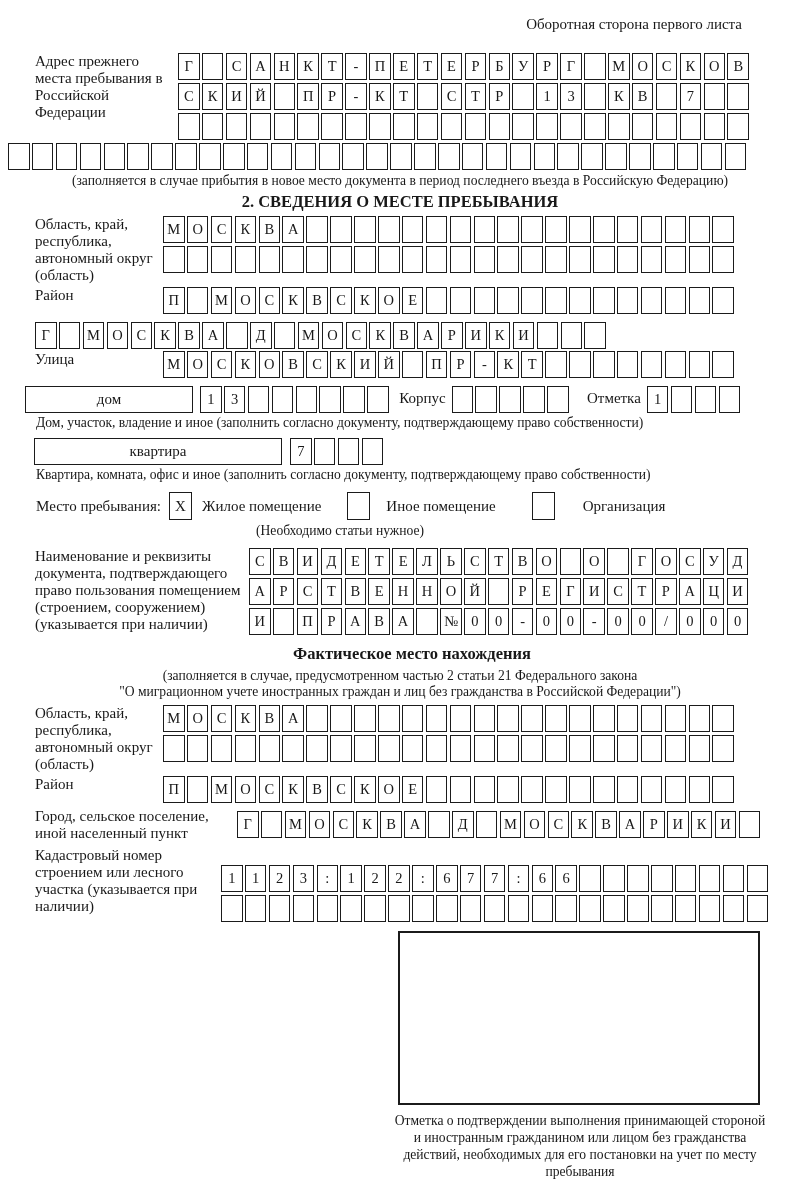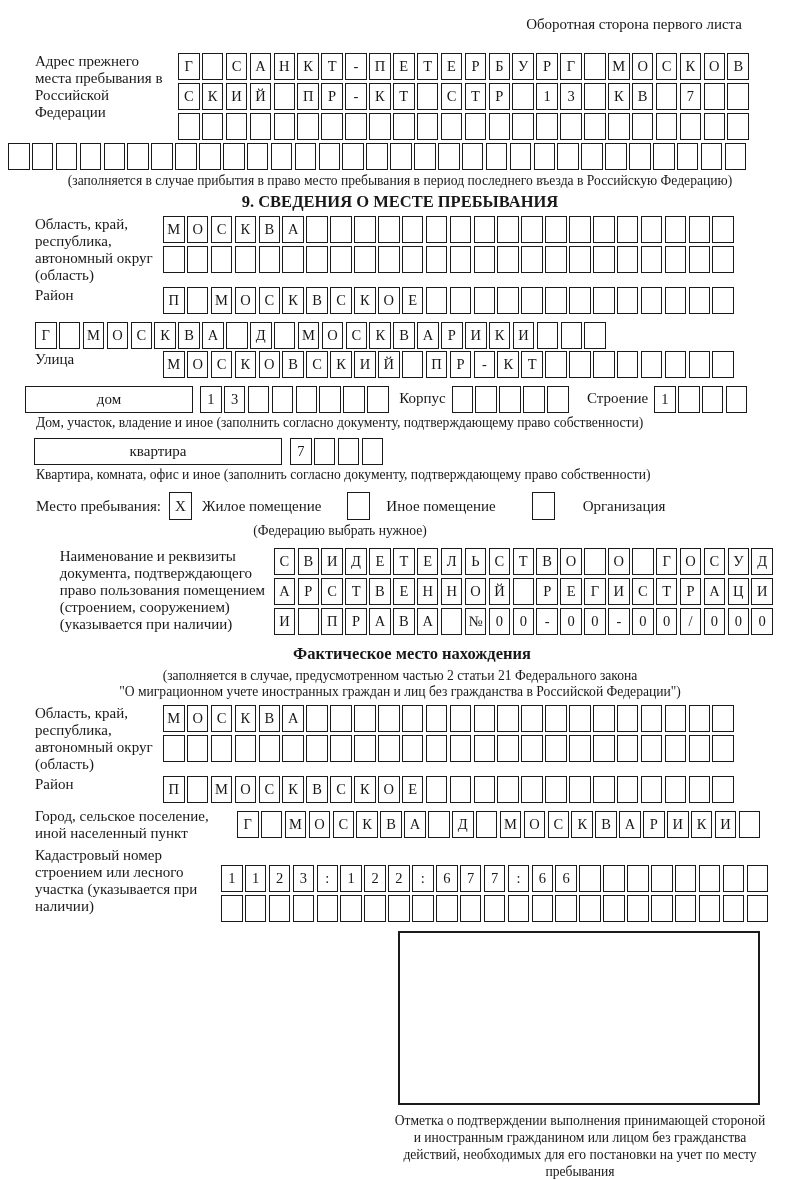--- a/index.html
+++ b/index.html
@@ -145,23 +145,23 @@
     <span class="cell"></span>
     <span class="cell"></span>
     <span class="cell"></span>
     <span class="cell"></span>
     <span class="cell"></span>
     <span class="cell"></span>
     <span class="cell"></span>
     <span class="cell"></span>
     <span class="cell"></span>
   </div>
-<div class="cap center">(заполняется в случае прибытия в право место пребывания в период последнего въезда в Российскую Федерацию)</div>
-
-<div class="hdr" style="margin-top:3px;">9. СВЕДЕНИЯ О МЕСТЕ ПРЕБЫВАНИЯ</div>
+<div class="cap center">(заполняется в случае прибытия в новое место документа в период последнего въезда в Российскую Федерацию)</div>
+
+<div class="hdr" style="margin-top:3px;">2. СВЕДЕНИЯ О МЕСТЕ ПРЕБЫВАНИЯ</div>
 
 <div class="block" style="margin:4px 0 0 35px;">
   <div class="lbl" style="width:128px;">Область, край, республика, автономный округ (область)</div>
   <div>
     <div class="cells row">
         <span class="cell">М</span>
         <span class="cell">О</span>
         <span class="cell">С</span>
         <span class="cell">К</span>
         <span class="cell">В</span>
@@ -316,21 +316,21 @@
       <span class="cell"></span>
     </div>
   <div class="lbl" style="margin:4px 6px 0 8px;">Корпус</div>
   <div class="cells">
       <span class="cell"></span>
       <span class="cell"></span>
       <span class="cell"></span>
       <span class="cell"></span>
       <span class="cell"></span>
     </div>
-  <div class="lbl" style="margin:4px 6px 0 16px;">Строение</div>
+  <div class="lbl" style="margin:4px 6px 0 16px;">Отметка</div>
   <div class="cells">
       <span class="cell">1</span>
       <span class="cell"></span>
       <span class="cell"></span>
       <span class="cell"></span>
     </div>
 </div>
 <div class="cap" style="margin:2px 0 0 36px;">Дом, участок, владение и иное (заполнить согласно документу, подтверждающему право собственности)</div>
 
 <div class="block" style="margin:7px 0 0 34px;">
@@ -346,23 +346,23 @@
 
 <div class="block" style="margin:9px 0 0 36px;align-items:center;">
   <div class="lbl">Место пребывания:</div>
   <span class="chk" style="margin-left:8px;">X</span>
   <div class="lbl" style="margin-left:10px;">Жилое помещение</div>
   <span class="chk" style="margin-left:26px;"></span>
   <div class="lbl" style="margin-left:16px;">Иное помещение</div>
   <span class="chk" style="margin-left:36px;"></span>
   <div class="lbl" style="margin-left:28px;">Организация</div>
 </div>
-<div class="cap" style="width:680px;text-align:center;margin-top:3px;">(Федерацию выбрать нужное)</div>
-
-<div class="block" style="margin:9px 0 0 35px;justify-content:center;">
+<div class="cap" style="width:680px;text-align:center;margin-top:3px;">(Необходимо статьи нужное)</div>
+
+<div class="block" style="margin:9px 0 0 35px;">
   <div class="lbl" style="width:206px;">Наименование и реквизиты документа, подтверждающего право пользования помещением (строением, сооружением) (указывается при наличии)</div>
   <div style="margin-left:8px;">
     <div class="cells row">
         <span class="cell">С</span>
         <span class="cell">В</span>
         <span class="cell">И</span>
         <span class="cell">Д</span>
         <span class="cell">Е</span>
         <span class="cell">Т</span>
         <span class="cell">Е</span>

